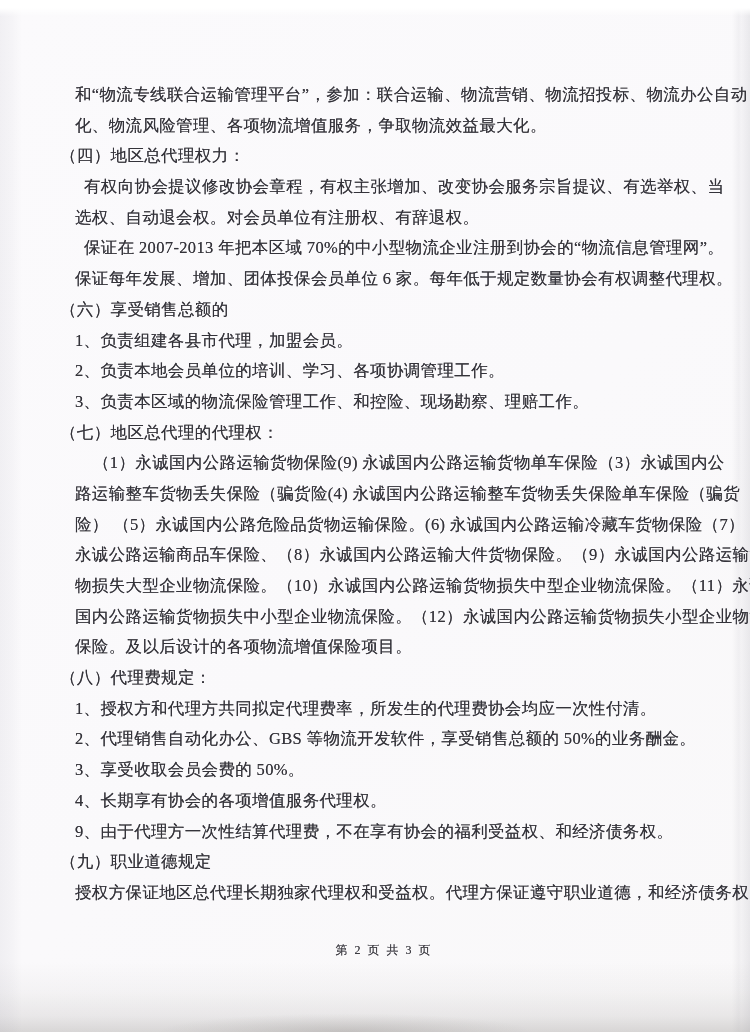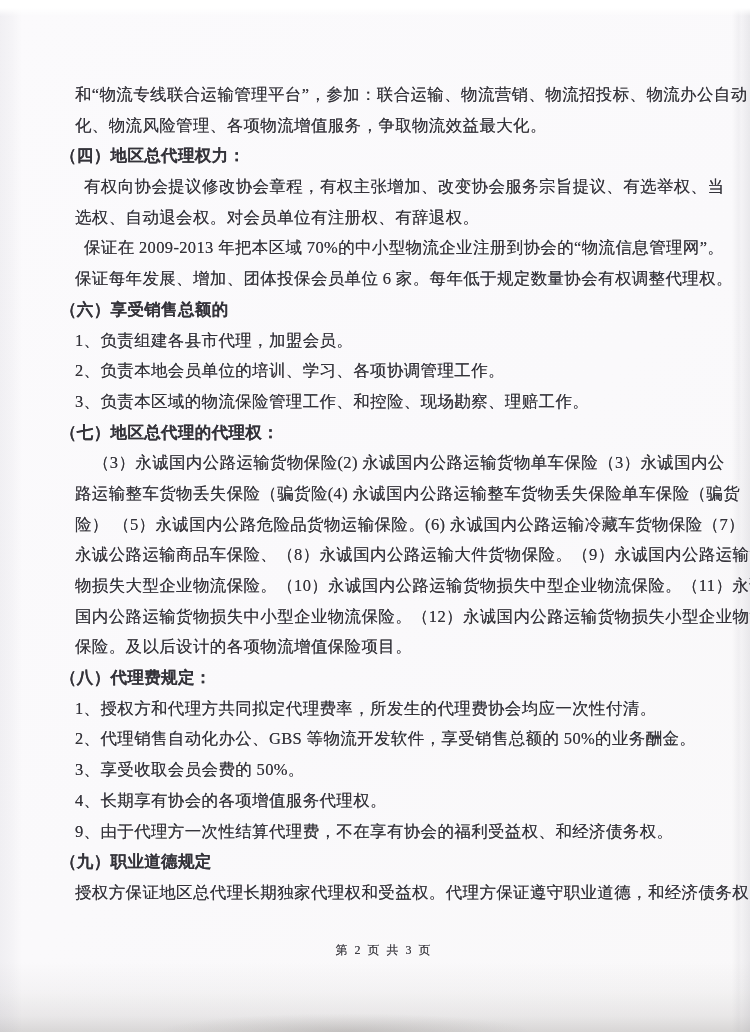--- a/index.html
+++ b/index.html
@@ -38,21 +38,21 @@
   }
   .line {
     height: 30.7px;
     line-height: 30.7px;
     font-size: 16.5px;
     letter-spacing: 0.35px;
     white-space: nowrap;
     text-shadow: 0 0 0.45px rgba(52,51,58,0.75);
   }
   .line.body    { padding-left: 75px; }
-  .line.header  { padding-left: 60px; font-weight: bold; }
+  .line.header  { padding-left: 60px; }
   .line.indent1 { padding-left: 84px; }
   .line.indent2 { padding-left: 93px; }
   .page-footer {
     position: absolute;
     top: 938px;
     left: 0;
     width: 750px;
     height: 24px;
     line-height: 24px;
     text-align: center;
@@ -66,28 +66,28 @@
 </head>
 <body>
 
 <div class="scan-page">
   <div class="doc-lines">
       <div class="line body">和“物流专线联合运输管理平台”，参加：联合运输、物流营销、物流招投标、物流办公自动</div>
       <div class="line body">化、物流风险管理、各项物流增值服务，争取物流效益最大化。</div>
       <div class="line header">（四）地区总代理权力：</div>
       <div class="line indent1">有权向协会提议修改协会章程，有权主张增加、改变协会服务宗旨提议、有选举权、当</div>
       <div class="line body">选权、自动退会权。对会员单位有注册权、有辞退权。</div>
-      <div class="line indent1">保证在 2009-2013 年把本区域 70%的中小型物流企业注册到协会的“物流信息管理网”。</div>
+      <div class="line indent1">保证在 2007-2013 年把本区域 70%的中小型物流企业注册到协会的“物流信息管理网”。</div>
       <div class="line body">保证每年发展、增加、团体投保会员单位 6 家。每年低于规定数量协会有权调整代理权。</div>
       <div class="line header">（六）享受销售总额的</div>
       <div class="line body">1、负责组建各县市代理，加盟会员。</div>
       <div class="line body">2、负责本地会员单位的培训、学习、各项协调管理工作。</div>
       <div class="line body">3、负责本区域的物流保险管理工作、和控险、现场勘察、理赔工作。</div>
       <div class="line header">（七）地区总代理的代理权：</div>
-      <div class="line indent2">（3）永诚国内公路运输货物保险(2) 永诚国内公路运输货物单车保险（3）永诚国内公</div>
+      <div class="line indent2">（1）永诚国内公路运输货物保险(9) 永诚国内公路运输货物单车保险（3）永诚国内公</div>
       <div class="line body">路运输整车货物丢失保险（骗货险(4) 永诚国内公路运输整车货物丢失保险单车保险（骗货</div>
       <div class="line body">险） （5）永诚国内公路危险品货物运输保险。(6) 永诚国内公路运输冷藏车货物保险（7）</div>
       <div class="line body">永诚公路运输商品车保险、（8）永诚国内公路运输大件货物保险。（9）永诚国内公路运输货</div>
       <div class="line body">物损失大型企业物流保险。（10）永诚国内公路运输货物损失中型企业物流保险。（11）永诚</div>
       <div class="line body">国内公路运输货物损失中小型企业物流保险。（12）永诚国内公路运输货物损失小型企业物流</div>
       <div class="line body">保险。及以后设计的各项物流增值保险项目。</div>
       <div class="line header">（八）代理费规定：</div>
       <div class="line body">1、授权方和代理方共同拟定代理费率，所发生的代理费协会均应一次性付清。</div>
       <div class="line body">2、代理销售自动化办公、GBS 等物流开发软件，享受销售总额的 50%的业务酬金。</div>
       <div class="line body">3、享受收取会员会费的 50%。</div>

